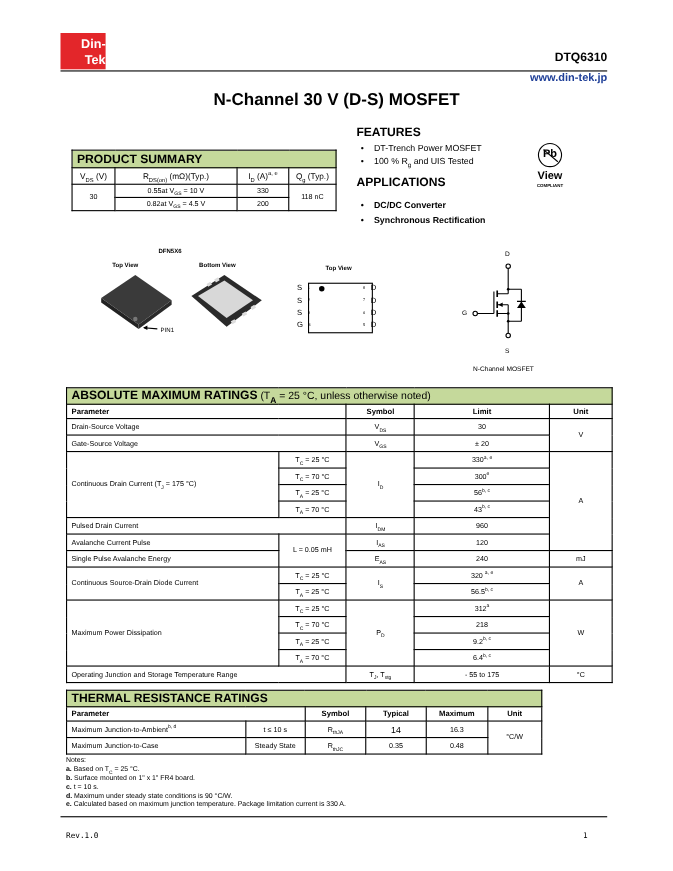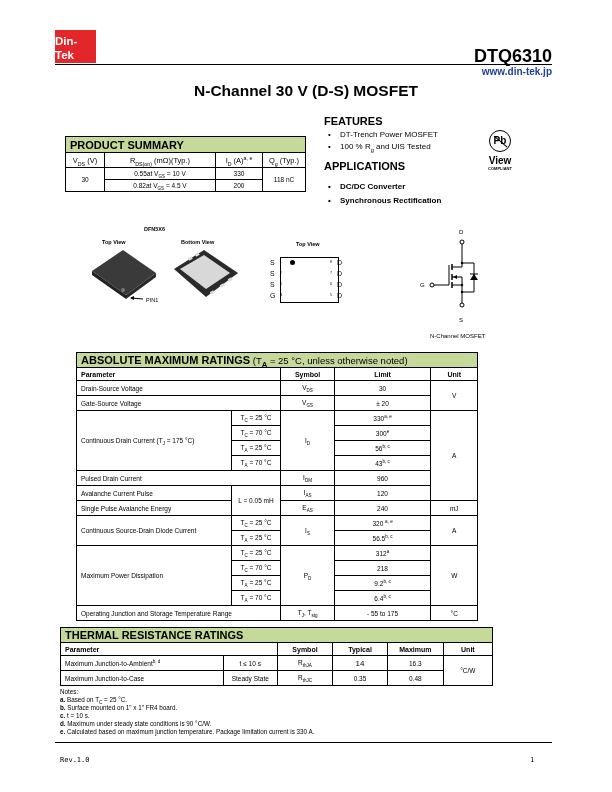--- a/index.html
+++ b/index.html
@@ -1,40 +1,40 @@
 <!DOCTYPE html>
 <html><head>
 <meta charset="utf-8">
 <style>
   html, body { margin:0; padding:0; background:#fff; }
   body { width:612px; height:792px; position:relative; overflow:hidden; font-family:"Liberation Sans", sans-serif; color:#000; }
   .abs { position:absolute; }
-  .logo { left:55px; top:30px; width:41px; height:33px; background:#e3262a; color:#fff; text-align:left; }
+  .logo { left:55px; top:30px; width:41px; height:33px; background:#e3262a; color:#fff; text-align:right; }
   .logo .l1 { font-weight:bold; font-size:11.5px; line-height:14px; padding-top:4px; }
   .logo .l2 { font-weight:bold; font-size:5px; letter-spacing:0; line-height:8px; }
   .topline { left:55px; top:64px; width:497px; height:1px; background:#000; }
-  .partno { right:60px; top:46px; font-weight:bold; font-size:18px; }
+  .partno { right:60px; top:46px; font-weight:bold; font-size:11px; }
   .url { right:60px; top:66px; font-weight:bold; font-size:10px; color:#1f3f98; }
   .title { left:0; width:612px; top:82px; text-align:center; font-weight:bold; font-size:15.5px; }
   table { border-collapse:collapse; }
   .ps { left:65px; top:136px; width:241px; font-size:6.5px; border:1px solid #000; }
   .ps td { border:1px solid #000; text-align:center; padding:0; height:11px; }
   .hdrgreen { background:#c5d99b; font-weight:900; text-align:left !important; padding-left:4px !important; }
   .ps .hdrgreen { font-size:11px; height:15px; }
   .ps .colh td { font-size:7.5px; height:14px; }
   .sectitle { font-weight:900; font-size:11px;text-align:center; }
   .bullets { font-size:8px; line-height:12px; }
   .bullets div::before { content:"•"; display:inline-block; width:12px; }
   .rohs { left:480px; top:130px; width:40px; text-align:center; }
   .rohs .circ { width:20px; height:20px; border:1.6px solid #000; border-radius:50%; margin:0 auto; font-size:10px; font-weight:bold; line-height:20px; position:relative; }
   .rohs .circ::after { content:""; position:absolute; left:2px; top:10px; width:17px; height:1.4px; background:#000; transform:rotate(40deg); }
   .rohs .t1 { font-weight:900; font-size:10px; margin-top:3px; }
   .rohs .t2 { font-weight:bold; font-size:4px; }
   .small { font-size:5.5px; font-weight:bold; }
-  .am { left:76px; top:352px; width:402px; font-size:6.5px; }
+  .am { left:60px; top:352px; width:497px; font-size:6.5px; }
   .am td { border:1px solid #000; text-align:center; height:14px; padding:0; }
   .am td.left { text-align:left; padding-left:4px; }
   .am .hdrgreen { height:14px; font-size:11px; }
   .am .hdrgreen span.norm { font-weight:normal; font-size:9.5px; }
   .am .colh td { font-weight:bold; font-size:7px; height:12px; }
   .th { left:60px; top:627px; width:433px; font-size:6.5px; }
   .th td { border:1px solid #000; text-align:center; height:14px; padding:0; }
   .th td.left { text-align:left; padding-left:4px; }
   .th .hdrgreen { font-size:11px; height:14px; }
   .th .colh td { font-weight:bold; font-size:7px; height:12px; }

